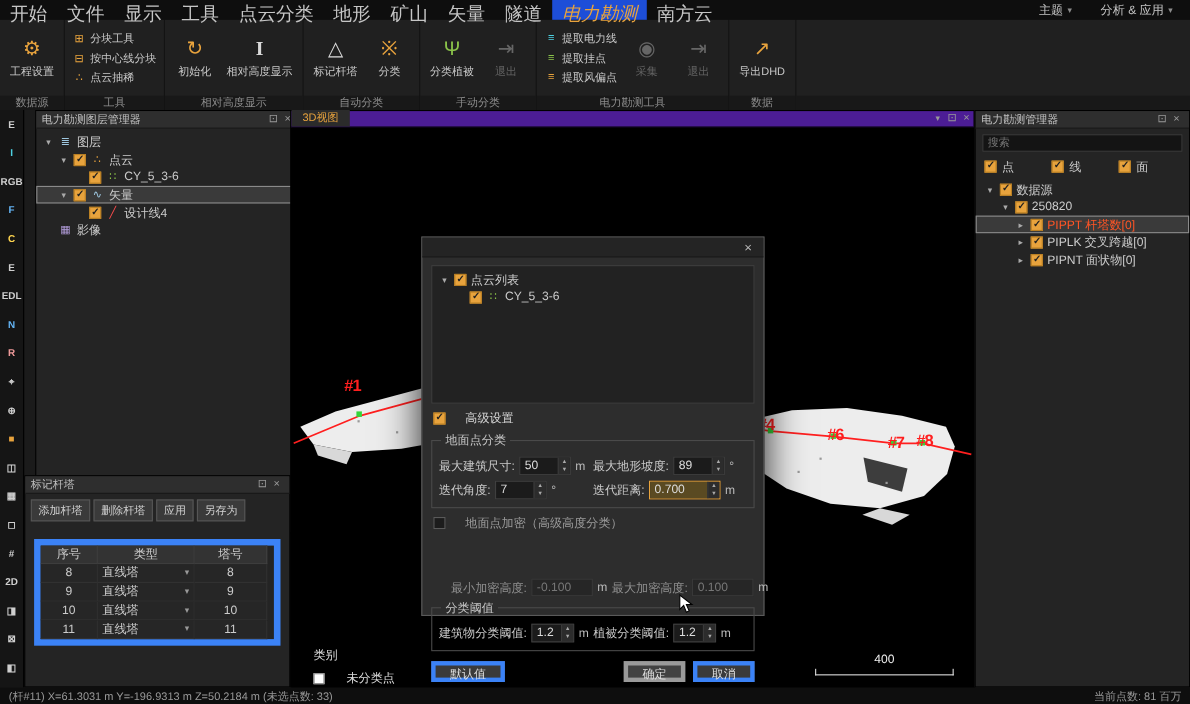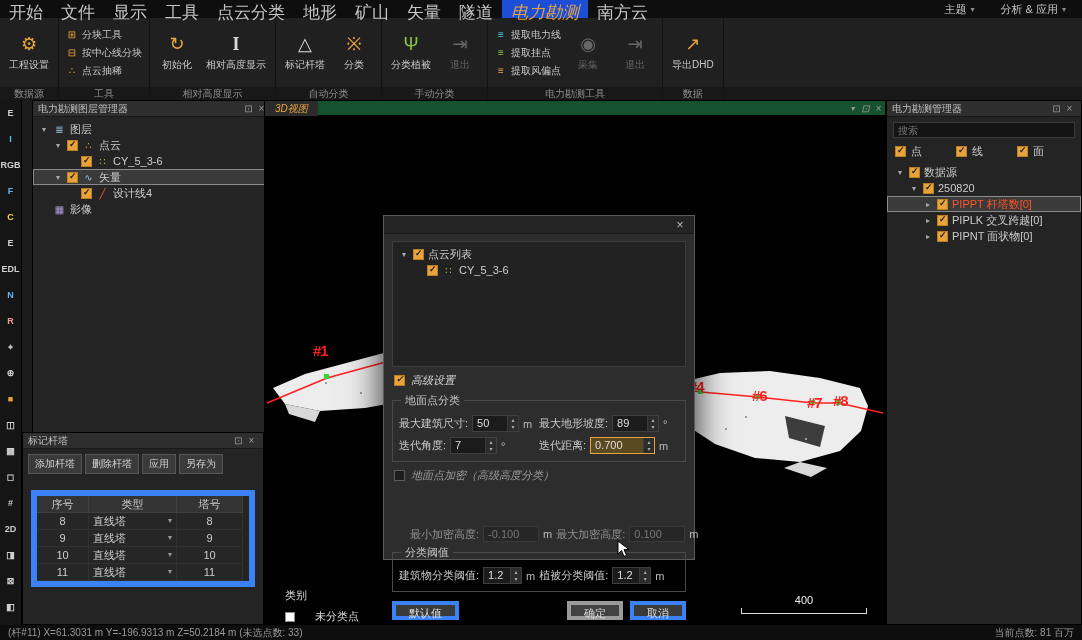--- a/index.html
+++ b/index.html
@@ -68,21 +68,21 @@
   .spin .val{min-width:34px;padding:0 4px;font-size:11px;line-height:15px;color:#ddd;}
   .spin .arr{width:11px;display:flex;flex-direction:column;justify-content:center;border-left:1px solid #3a3a3a;background:#2c2c2c;font-size:6px;line-height:7px;text-align:center;color:#aaa;}
   .spin .arr::before{content:"▴";}
   .spin .arr::after{content:"▾";}
   .spin.focus{border-color:var(--accent,#e8a33d);}
   .spin.focus .val{background:#5a4a22;min-width:52px;}
   .dinput{width:56px;height:16px;background:#262626;border:1px solid #383838;color:#777;padding:0 4px;line-height:14px;font-size:11px;flex:none;}
 
   
   #viewport-area{position:absolute;left:264px;top:100px;width:622px;height:525px;background:#000;border:1px solid #000;}
-  #vtabbar{height:15px;background:#14532d;display:flex;align-items:center;border-bottom:1px solid #000;font-style:italic;}
+  #vtabbar{height:15px;background:#4c1d95;display:flex;align-items:flex-end;border-bottom:1px solid #000;}
   #vtab{height:15px;line-height:15px;padding:0 10px;background:#2b2b2b;color:var(--accent,#e8a33d);font-size:10px;}
   #vtabbar .sp{flex:1;}
   #viewport{position:relative;width:622px;height:510px;background:#000;overflow:hidden;}
   .vlabel{position:absolute;color:#ff1f1f;font-weight:bold;font-size:15px;z-index:2;letter-spacing:-1px;}
   #legend{position:absolute;left:20px;top:472px;color:#ddd;font-size:11px;z-index:2;}
   #legend .li{display:flex;align-items:center;gap:20px;margin-top:6px;}
   #legend .swatch{width:10px;height:10px;background:#fff;border:1px solid #888;}
   #scalebar{position:absolute;left:476px;top:478px;width:126px;z-index:2;}
   #scalebar .num{text-align:center;color:#eee;font-size:11px;margin-bottom:2px;}
   #scalebar .bar{height:6px;border-left:1px solid #ddd;border-right:1px solid #ddd;border-bottom:1px solid #ddd;}
@@ -96,21 +96,21 @@
 
   
   #statusbar{position:absolute;left:0;top:625px;width:100%;height:15px;background:#0e0e0e;display:flex;align-items:center;padding:0 8px;font-size:10px;color:#999;z-index:5;}
   #statusbar .sp{flex:1;}
 
   
   #modal{position:absolute;left:383px;top:215px;width:312px;height:345px;background:#2d2d2d;border:1px solid #5a5a5a;box-shadow:0 10px 34px rgba(0,0,0,.85);z-index:10;display:flex;flex-direction:column;}
   #mtitle{height:18px;background:#242424;display:flex;align-items:center;justify-content:flex-end;padding:0 6px;border-bottom:1px solid #1a1a1a;flex:none;}
   #mclose{width:16px;text-align:center;color:#bbb;font-size:12px;}
   #mtree{margin:7px 8px 0 8px;height:126px;background:#222;border:1px solid #3e3e3e;padding-top:4px;flex:none;}
-  .cbrow{display:flex;align-items:center;gap:6px;padding:6px 24px 2px 10px;font-size:11px;color:#d5d5d5;font-style:italic;}
+  .cbrow{display:flex;align-items:center;gap:18px;padding:6px 24px 2px 10px;font-size:11px;color:#d5d5d5;}
   fieldset{margin:3px 8px 0 8px;border:1px solid #4a4a4a;padding:2px 6px 7px 6px;}
   legend{font-size:11px;color:#c5c5c5;padding:0 4px;margin-left:2px;}
   .frow{display:flex;align-items:center;margin-top:5px;font-size:11px;color:#c9c9c9;}
   .half{display:flex;align-items:center;flex:1;white-space:nowrap;}
   .flabel{margin-right:4px;white-space:nowrap;}
   .funit{margin:0 4px 0 4px;color:#bbb;}
   .densrow{display:flex;align-items:center;padding:4px 16px 0 26px;font-size:11px;color:#8f8f8f;margin-top:37px;}
   .mbtns{display:flex;align-items:center;gap:7px;padding:9px 8px 0 8px;}
   .mbtns .sp{flex:1;}
   .btn{height:19px;line-height:17px;padding:0 13px;background:#3a3a3a;border:4px solid #3b82f6;color:#ddd;font-size:11px;white-space:nowrap;font-family:Liberation Serif, serif;}

